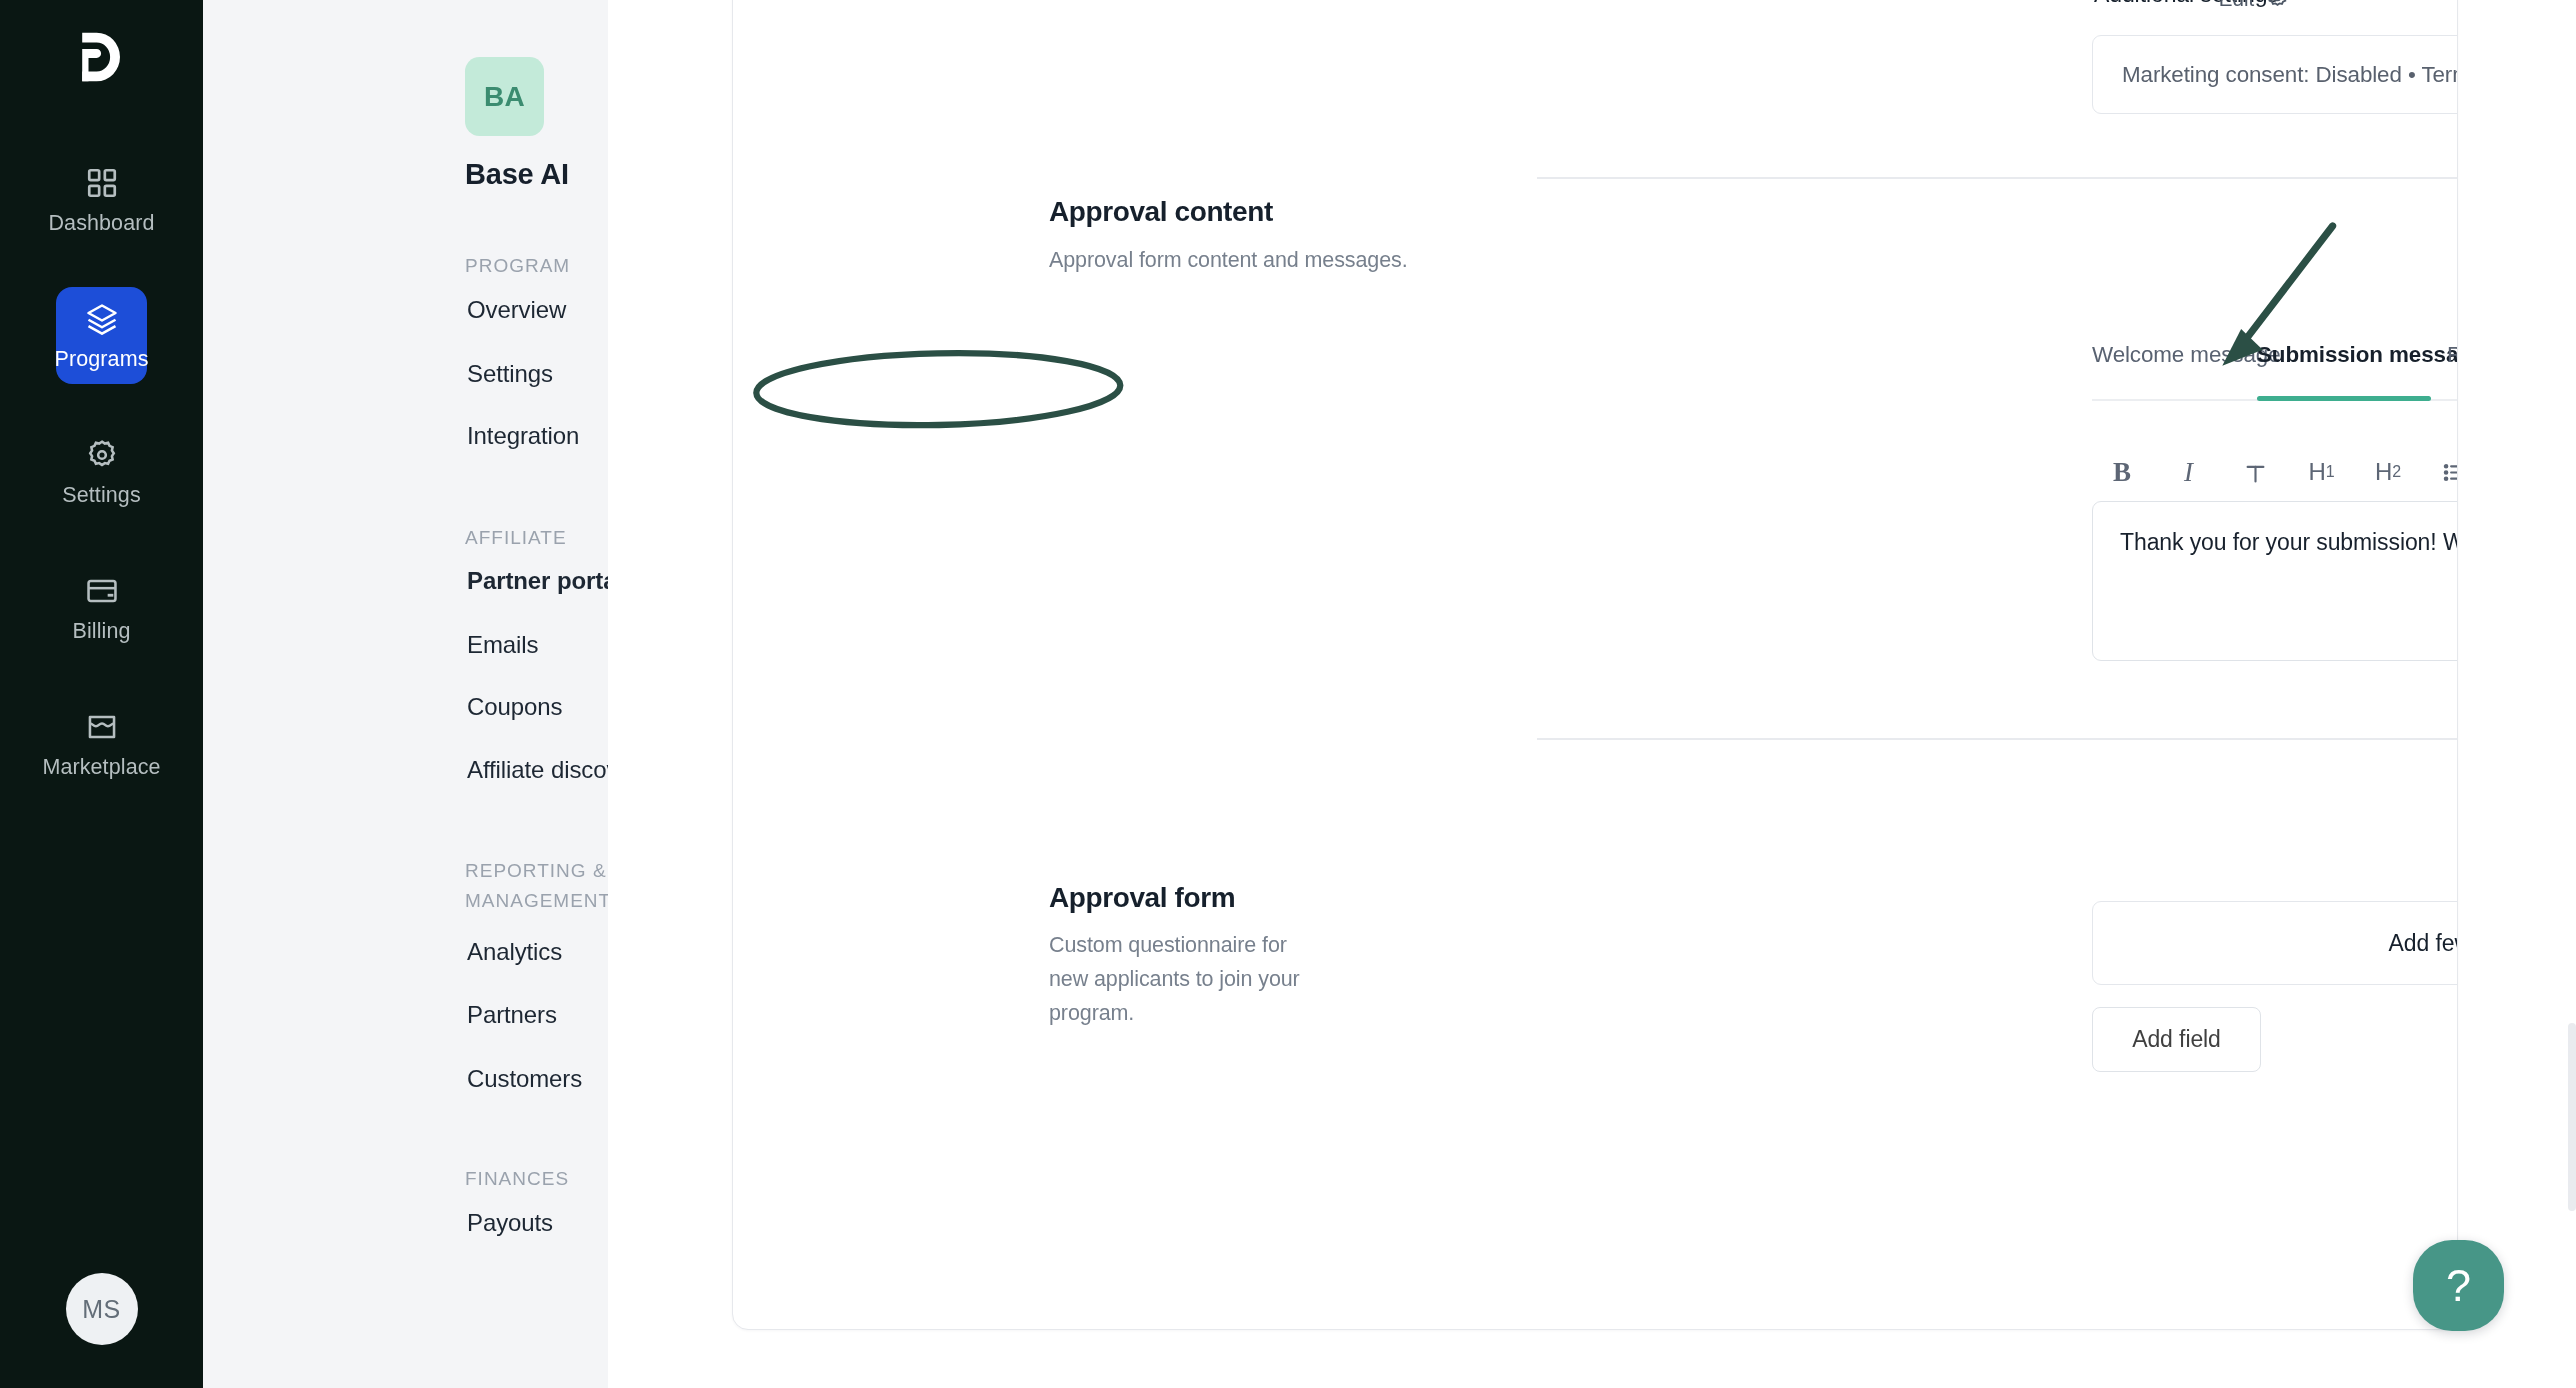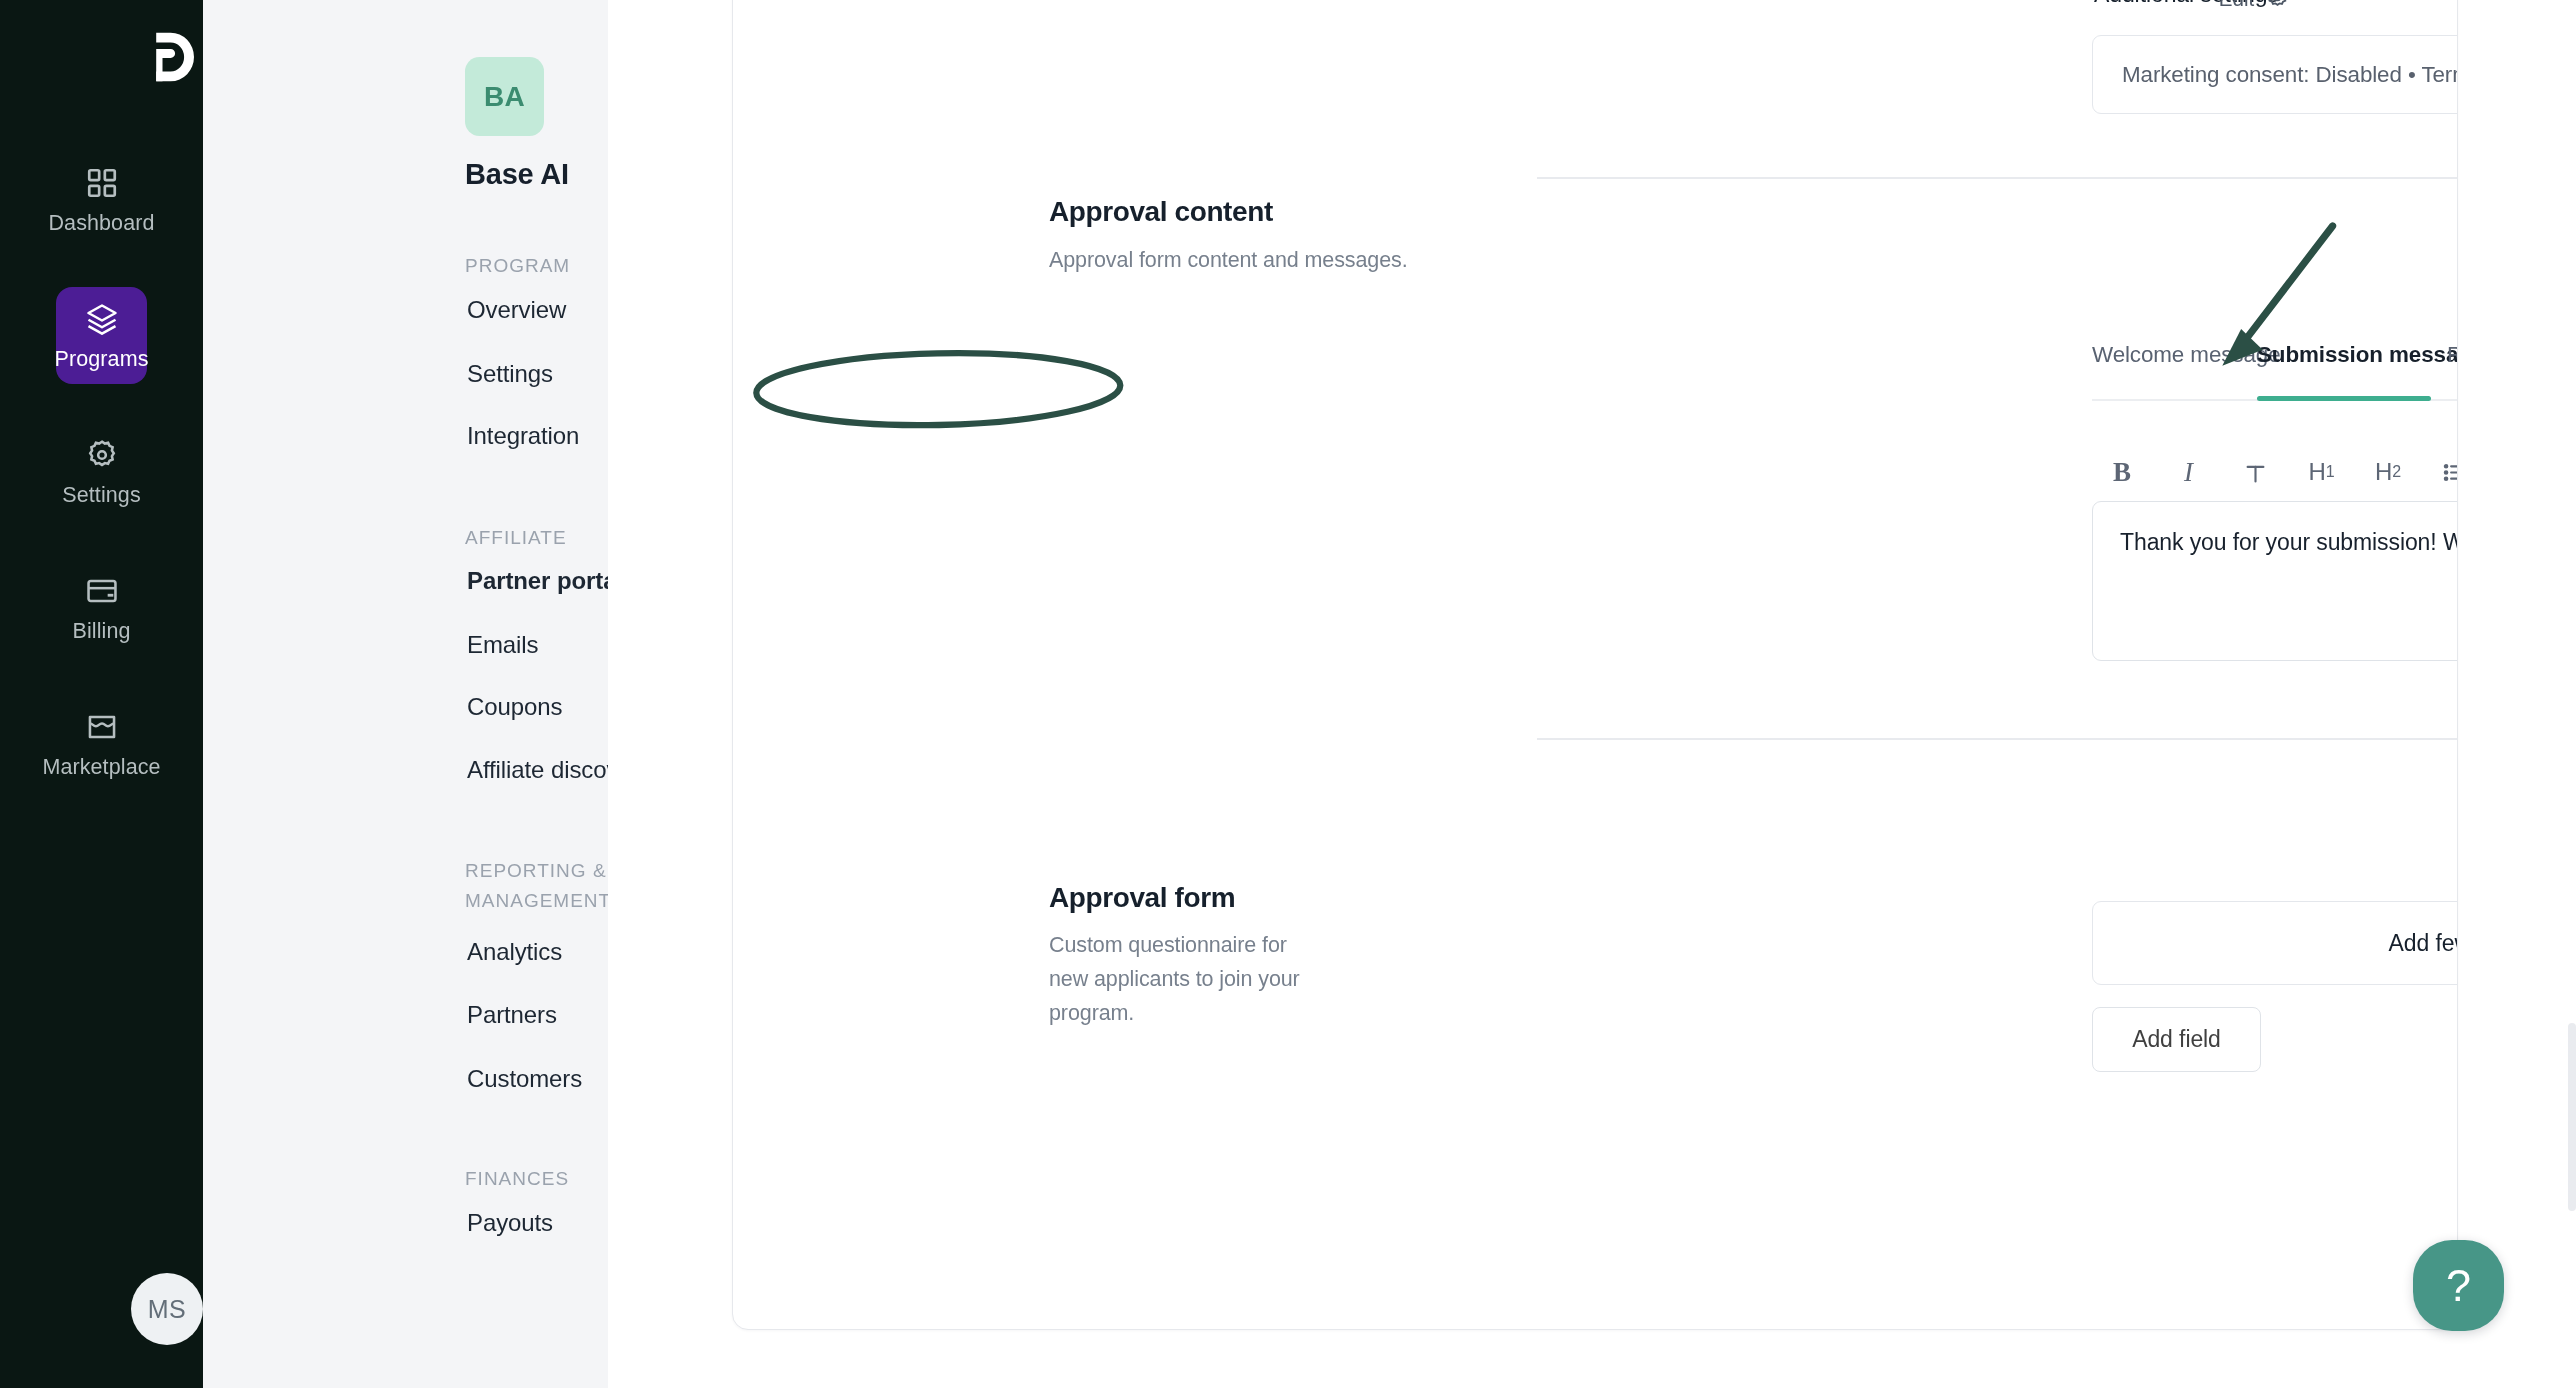--- a/index.html
+++ b/index.html
@@ -8,30 +8,30 @@
     background: #ffffff;
     font-family: "Liberation Sans", sans-serif;
     overflow: hidden;
   }
   .screen { position: relative; width: 2576px; height: 1388px; background:#ffffff; }
 
   
   .rail {
     position: absolute; left: 0; top: 0; width: 203px; height: 1388px;
     background: #0a1713;
-    display: flex; flex-direction: column; align-items: flex-end;
+    display: flex; flex-direction: column; align-items: center;
   }
   .brand-logo { margin-top: 29px; width: 54px; height: 56px; }
   .rail-items { margin-top: 66px; display: flex; flex-direction: column; align-items: center; gap: 0px; width: 100%; }
   .rail-item {
     width: 91px; height: 97px; border-radius: 16px;
     display: flex; flex-direction: column; align-items: center; justify-content: center;
     gap: 9px; margin-bottom: 39px; cursor: pointer;
   }
-  .rail-item.active { background: #4c1d95; }
+  .rail-item.active { background: #1d4ed8; }
   .rail-item .ri-ic { width: 39px; height: 39px; display:flex; align-items:center; justify-content:center; }
   .rail-item .ri-lb { font-size: 21.5px; color: #b5bec0; letter-spacing: 0.1px; white-space: nowrap; }
   .rail-item.active .ri-lb { color: #ffffff; }
   .rail-spacer { flex: 1; }
   .rail-avatar {
     width: 72px; height: 72px; border-radius: 50%;
     background: #eef1f3; color: #636e78;
     display: flex; align-items: center; justify-content: center;
     font-size: 25px; letter-spacing: 0.4px; margin-bottom: 43px; cursor: pointer;
   }

